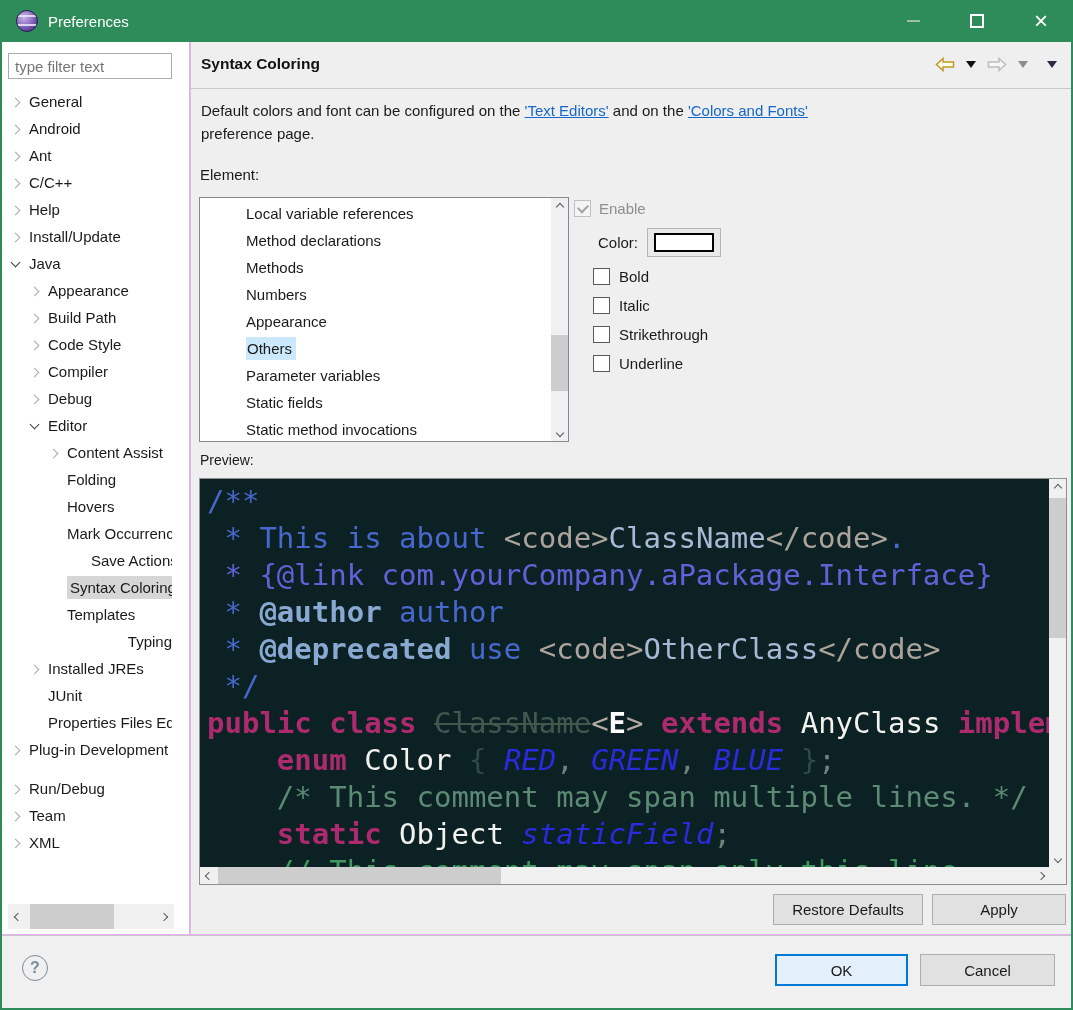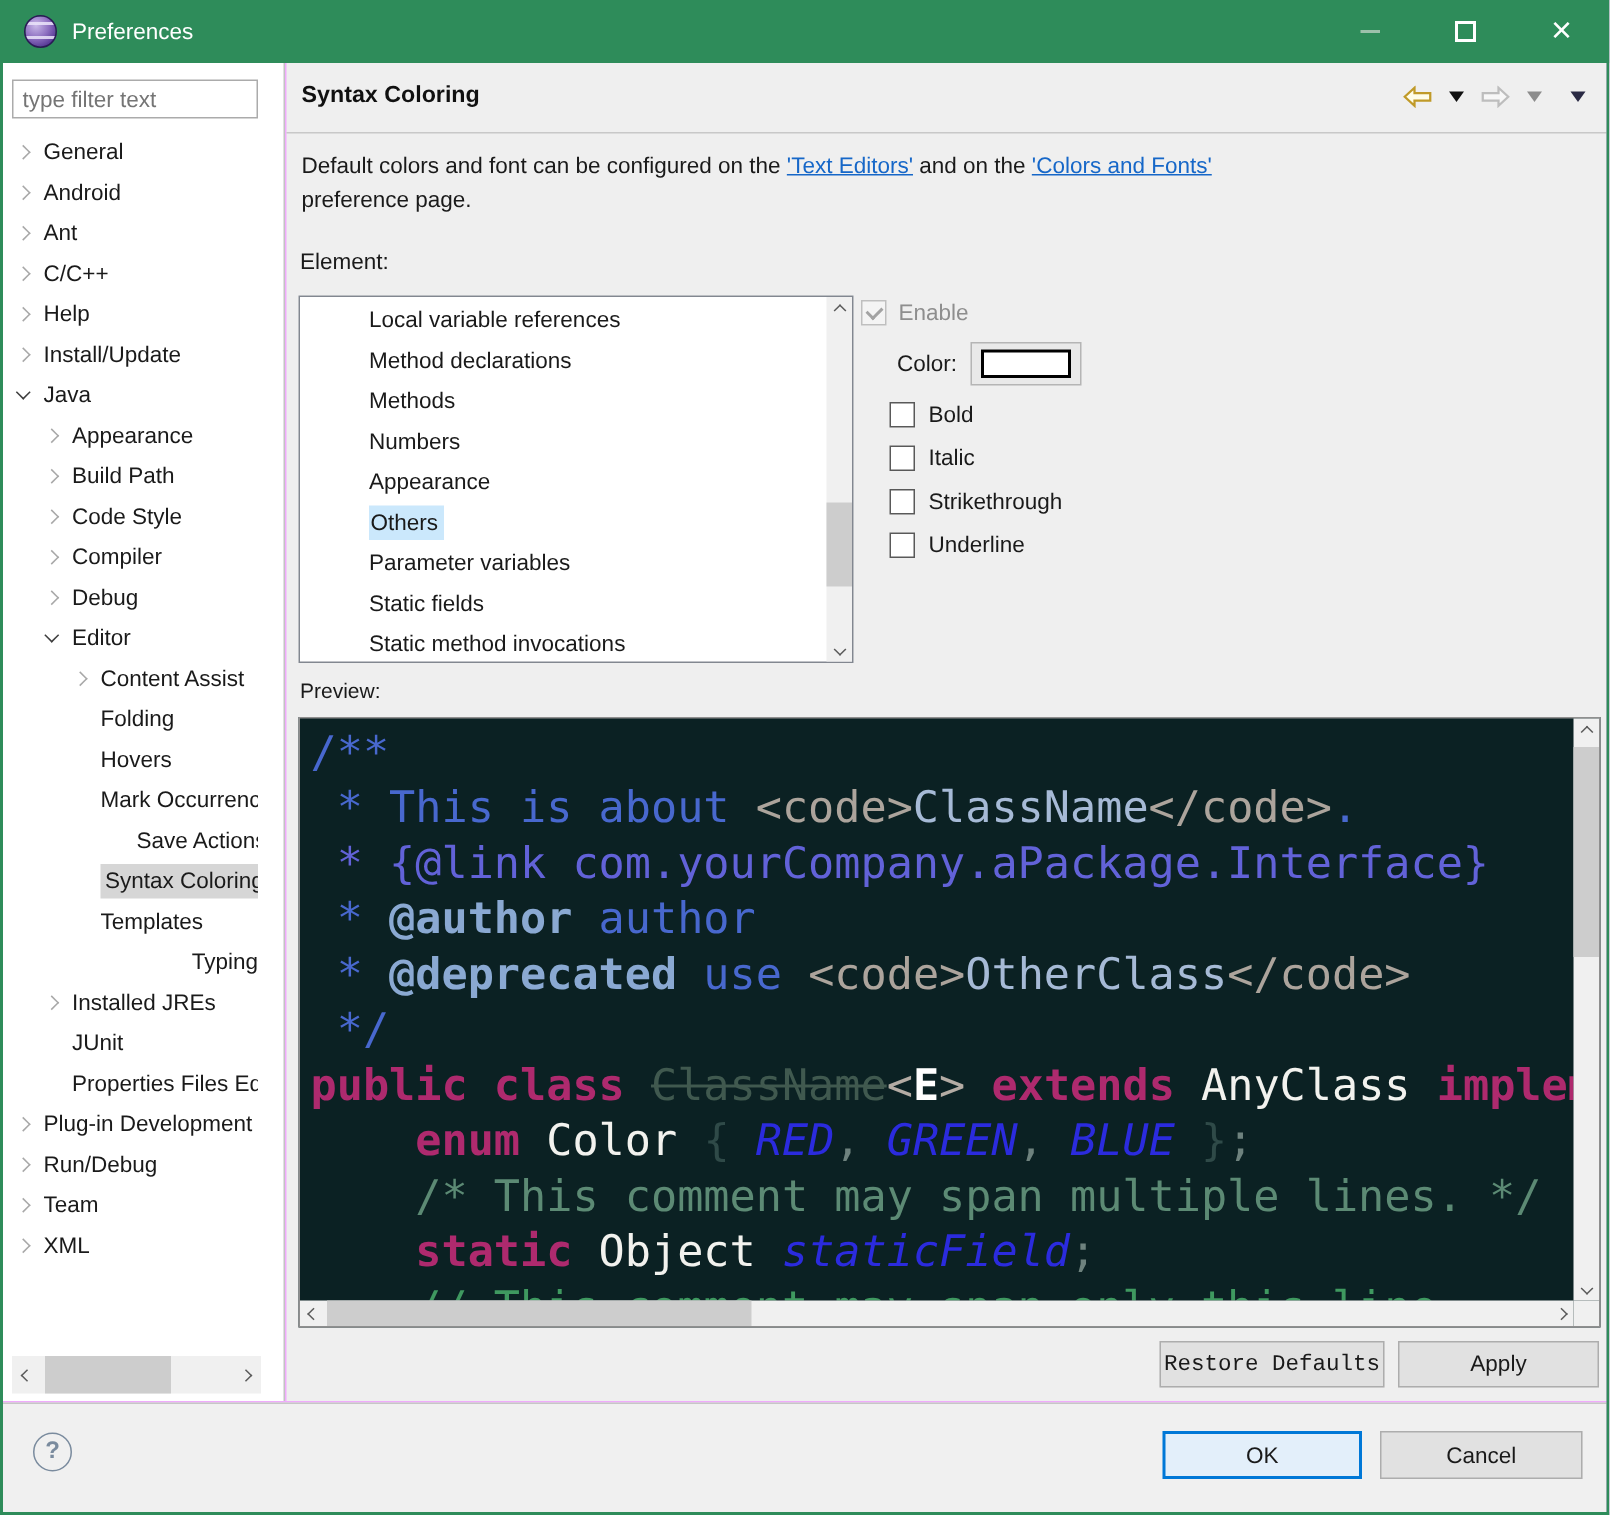--- a/index.html
+++ b/index.html
@@ -91,21 +91,21 @@
           font-family:"DejaVu Sans Mono","Liberation Mono",monospace; font-size:29px; line-height:37px; white-space:pre; }
   .pv-vscroll { position:absolute; right:0; top:0; bottom:17px; width:17px; background:#F0F0F0; }
   .pv-hscroll { position:absolute; left:0; right:17px; bottom:0; height:17px; background:#F0F0F0; }
   .pv-corner { position:absolute; right:0; bottom:0; width:17px; height:17px; background:#F0F0F0; }
   .pv-thumb-v { position:absolute; left:0; top:19px; width:17px; height:140px; background:#CDCDCD; }
   .pv-thumb-h { position:absolute; top:0; left:18px; width:283px; height:17px; background:#CDCDCD; }
   .hs-arrow { position:absolute; top:0; width:17px; height:17px; display:flex; align-items:center; justify-content:center; }
 
   .btn { position:absolute; background:#E1E1E1; border:1px solid #ADADAD; font-size:15px; color:#1A1A1A;
          display:flex; align-items:center; justify-content:center; cursor:default; }
-  .btn.restore { left:582px; top:852px; width:150px; height:31px;font-family:Liberation Mono, monospace; }
+  .btn.restore { left:582px; top:852px; width:150px; height:31px; }
   .btn.apply { left:741px; top:852px; width:134px; height:31px; }
 
   
   .bottombar { position:absolute; left:2px; right:2px; bottom:2px; height:73px; background:#F0F0F0; border-top:1px solid #C6C6C6; }
   .help-btn { position:absolute; left:20px; top:19px; width:26px; height:26px; border:1.6px solid #7A8B9E; border-radius:50%;
               color:#7A8B9E; font-size:16px; font-weight:bold; display:flex; align-items:center; justify-content:center; }
   .btn.ok { left:773px; top:18px; width:133px; height:32px; border:2px solid #0078D7; background:#E3EFFA; }
   .btn.cancel { left:918px; top:18px; width:135px; height:32px; }
 </style>
 </head>
@@ -153,21 +153,21 @@
         <div class="tree-row" style="padding-left: 48px;"><span class="chev none"></span><span class="tree-label">Hovers</span></div>
         <div class="tree-row" style="padding-left: 48px;"><span class="chev none"></span><span class="tree-label">Mark Occurrences</span></div>
         <div class="tree-row" style="padding-left: 72px;"><span class="chev none"></span><span class="tree-label">Save Actions</span></div>
         <div class="tree-row" style="padding-left: 48px;"><span class="chev none"></span><span class="tree-label sel">Syntax Coloring</span></div>
         <div class="tree-row" style="padding-left: 48px;"><span class="chev none"></span><span class="tree-label">Templates</span></div>
         <div class="tree-row" style="padding-left: 36px; text-align: right;"><span class="chev none"></span><span class="tree-label">Typing</span></div>
         <div class="tree-row" style="padding-left: 29px;"><span class="chev col"></span><span class="tree-label">Installed JREs</span></div>
         <div class="tree-row" style="padding-left: 29px;"><span class="chev none"></span><span class="tree-label">JUnit</span></div>
         <div class="tree-row" style="padding-left: 29px;"><span class="chev none"></span><span class="tree-label">Properties Files Editor</span></div>
         <div class="tree-row" style="padding-left: 10px;"><span class="chev col"></span><span class="tree-label">Plug-in Development</span></div>
-        <div class="tree-row" style="padding-left: 10px;"><span class="chev col"></span><span class="tree-label">Run/Debug</span></div>
+        <div class="tree-row" style="padding-left: 10px; margin-top: 12px;"><span class="chev col"></span><span class="tree-label">Run/Debug</span></div>
         <div class="tree-row" style="padding-left: 10px;"><span class="chev col"></span><span class="tree-label">Team</span></div>
         <div class="tree-row" style="padding-left: 10px;"><span class="chev col"></span><span class="tree-label">XML</span></div>
       </div>
     <div class="side-hscroll">
       <div class="sb-arrow" style="left:0">
           <span class="sb-chev left"></span>
         </div>
       <div class="side-thumb"></div>
       <div class="sb-arrow" style="right:0">
           <span class="sb-chev right"></span>

